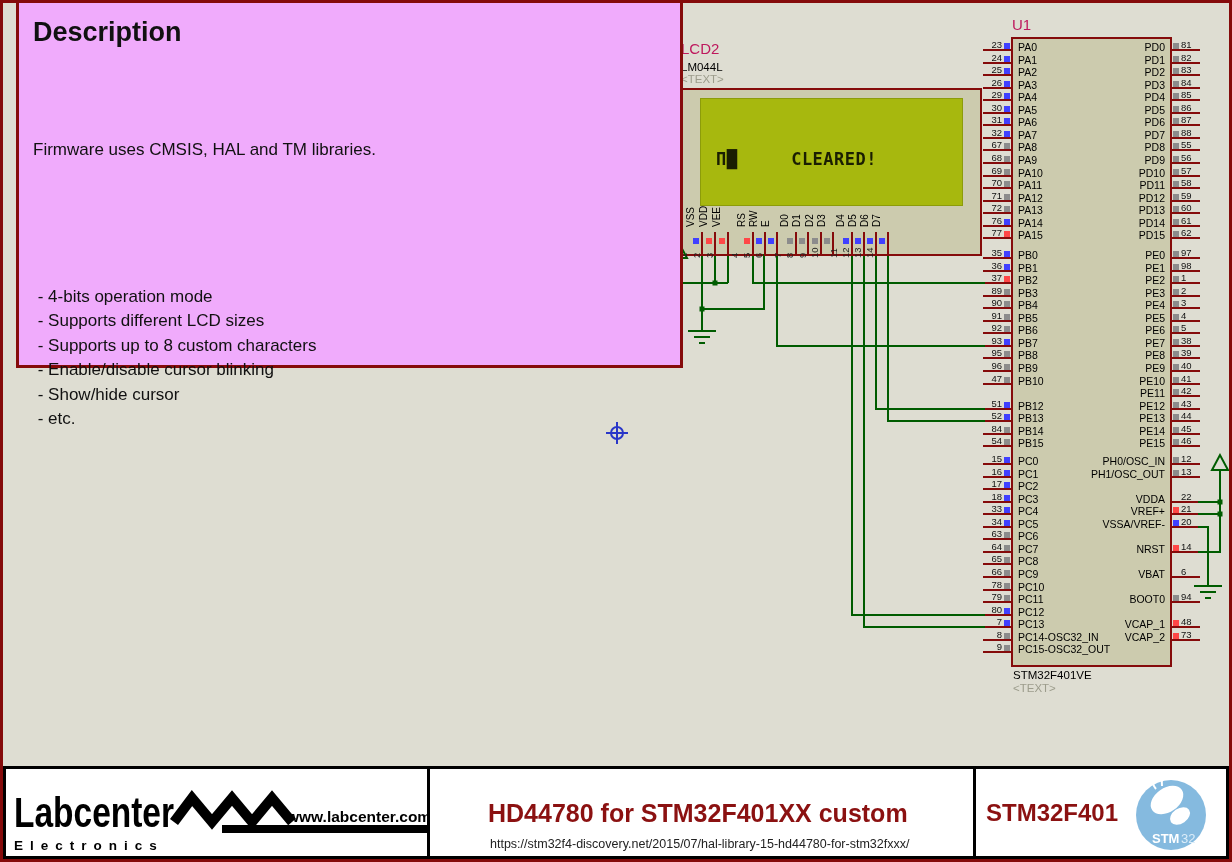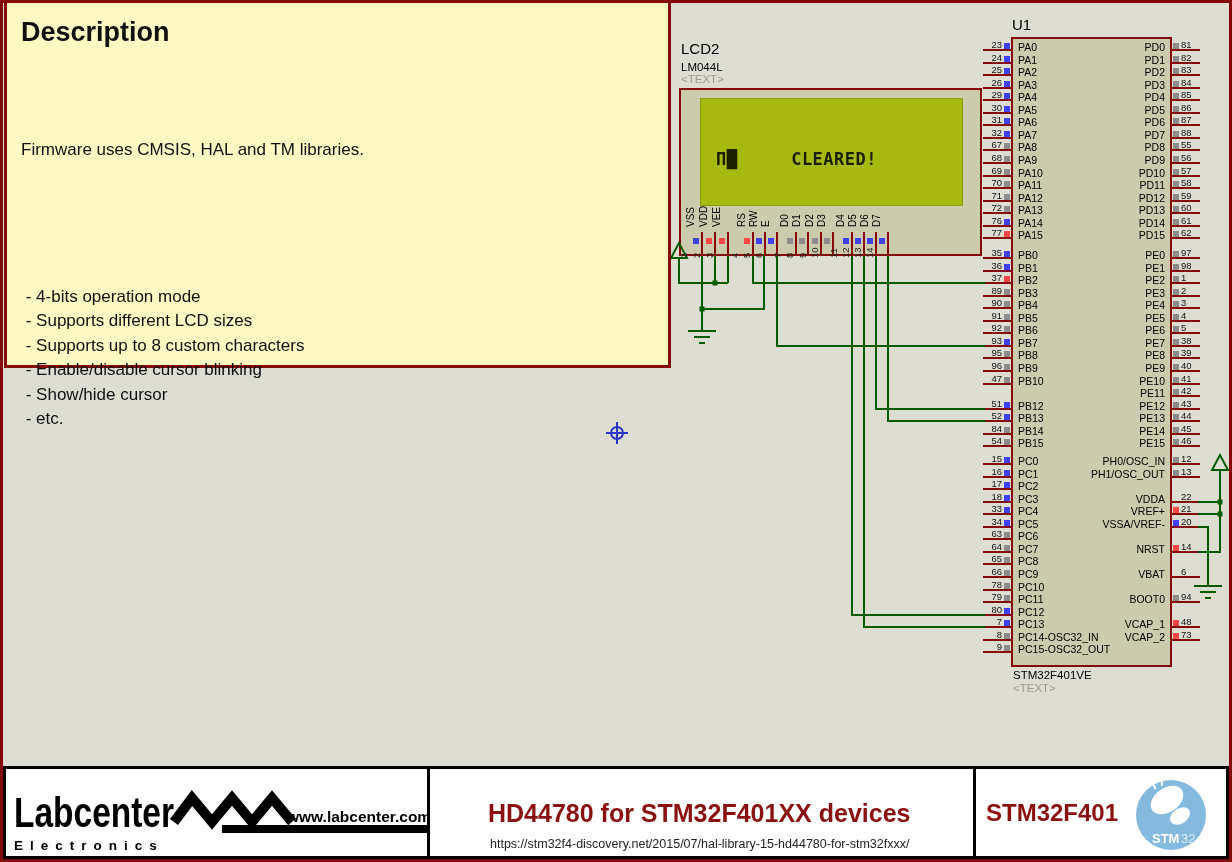--- a/index.html
+++ b/index.html
@@ -6,37 +6,37 @@
     --sheet-bg:#DEDDD2; --border-red:#850B0B; --accent-red:#8B1111;
     --wire-green:#005C00; --lcd-green:#A7B80E; --comp-fill:#CCCBAE;
     --state-blue:#4040FF; --state-red:#FF4747; --state-gray:#8C8C8C; --logo-blue:#85BADF;
   }
   html,body{margin:0;padding:0}
   #canvas{position:relative;width:1232px;height:862px;background:var(--sheet-bg);
     font-family:"Liberation Sans",sans-serif;overflow:hidden}
   .page-border{position:absolute;inset:0;border:3px solid var(--border-red);pointer-events:none;z-index:50}
 
   
-  #desc-box{position:absolute;left:4px;top:0;width:667px;height:368px;background:#fef9c3;
+  #desc-box{position:absolute;left:16px;top:0;width:667px;height:368px;background:#f0abfc;
     border:3px solid var(--border-red);box-sizing:border-box;z-index:5}
   .d-title{position:absolute;left:14px;top:14px;font-size:27px;font-weight:bold;color:#111}
   .d-body{position:absolute;left:14px;top:86px;right:8px;font-size:17px;line-height:24.5px;color:#111;white-space:pre}
   .d-sp{height:24px}
 
   
   #wire-layer{position:absolute;left:0;top:0;z-index:3}
 
   
   #lcd-body{position:absolute;left:679px;top:88px;width:303px;height:168px;background:var(--comp-fill);
     border:2px solid var(--border-red);box-sizing:border-box;z-index:2}
   #lcd-screen{position:absolute;left:19px;top:8px;width:263px;height:108px;background:var(--lcd-green);
     border:1px solid #8C9C0A;box-sizing:border-box}
   #lcd-display-line{position:absolute;left:15px;top:50px;font-family:"DejaVu Sans Mono",monospace;
     font-weight:bold;font-size:17px;letter-spacing:0.5px;color:#1A1E02;white-space:pre}
-  .comp-ref{position:absolute;font-size:15px;color:#000000;z-index:2}
+  .comp-ref{position:absolute;font-size:15px;color:#be185d;z-index:2}
   .comp-part{position:absolute;font-size:11.5px;color:#000;z-index:2}
   .comp-tag{position:absolute;font-size:11.5px;color:#9C9C8C;z-index:2}
   #lcd-pin-layer{position:absolute;left:0;top:0;width:100%;height:100%;z-index:4}
   .lcd-stub{position:absolute;top:232px;width:2px;height:24px;background:var(--border-red)}
   .vlab{position:absolute;height:10px;line-height:10px;font-size:10px;white-space:nowrap;
     transform-origin:0 100%;transform:rotate(-90deg);color:#000}
   .vnum{font-size:9.5px;color:#222}
 
   
   .sq{width:6px;height:6px;display:inline-block;flex:none}
@@ -738,21 +738,21 @@
     <div class="fcell f-left">
       <svg width="424" height="87" viewBox="0 0 424 87">
         <text class="lg-name" x="8" y="58" textLength="160" lengthAdjust="spacingAndGlyphs">Labcenter</text>
         <polyline class="lg-zig" points="168,53 186,29 206,53 226,29 246,53 266,29 286,53"></polyline>
         <rect class="lg-bar" x="216" y="56" width="206" height="8"></rect>
         <text class="lg-url" x="281" y="53">www.labcenter.com</text>
         <text class="lg-sub" x="8" y="81">Electronics</text>
       </svg>
     </div>
     <div class="fcell f-mid">
-      <div class="f-title">HD44780 for STM32F401XX devices</div>
+      <div class="f-title">HD44780 for STM32F401XX custom</div>
       <div class="f-url">https://stm32f4-discovery.net/2015/07/hal-library-15-hd44780-for-stm32fxxx/</div>
     </div>
     <div class="fcell f-right">
       <div class="f-chip">STM32F401</div>
       <svg id="stm-logo" width="96" height="93" viewBox="0 0 96 93">
         <circle cx="48" cy="46" r="35" fill="#85BADF"></circle>
         <g fill="#FFFFFF">
           <ellipse cx="44" cy="31" rx="18" ry="12" transform="rotate(-35 44 31)"></ellipse>
           <ellipse cx="57" cy="47" rx="11" ry="7.5" transform="rotate(-35 57 47)"></ellipse>
         </g>

